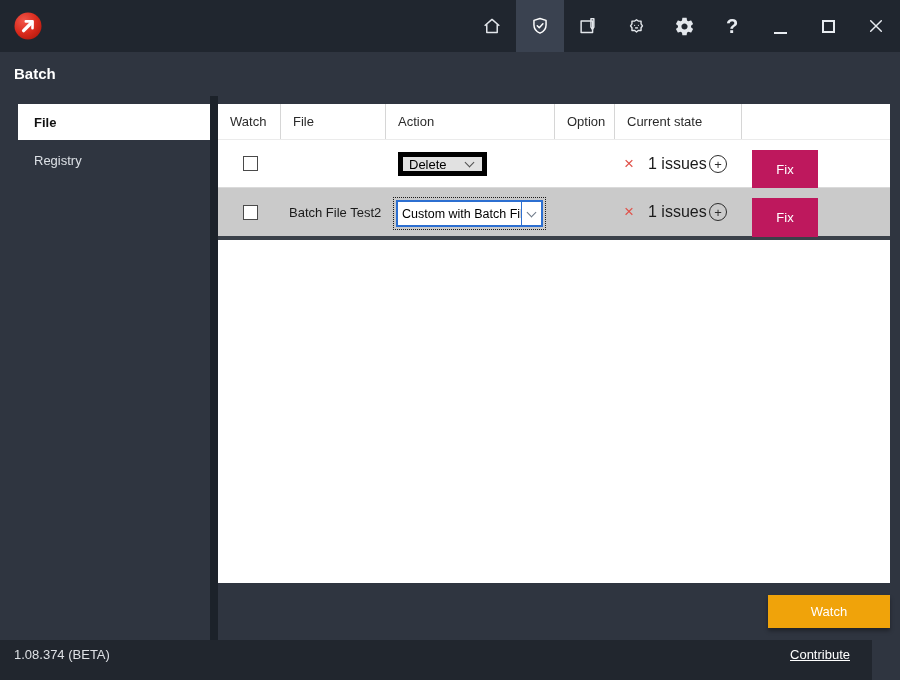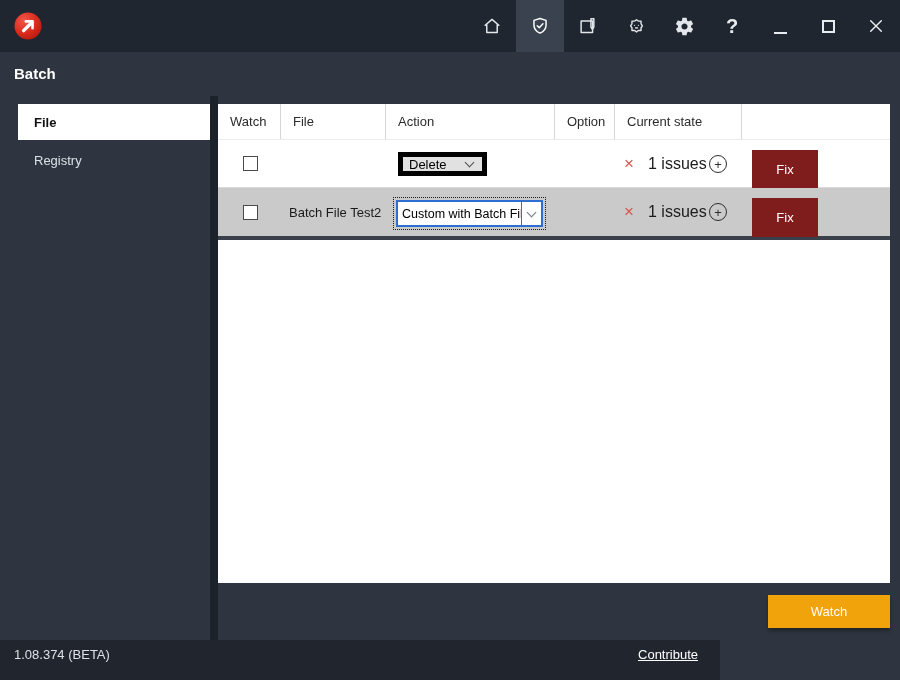--- a/index.html
+++ b/index.html
@@ -62,28 +62,28 @@
   .chevbox { width:20px; border-left:1px solid #2C6FD1; display:flex; align-items:center; justify-content:center; }
   .chevbox .chev { margin:-3px 0 0 0; border-color:#6E7A88; }
 
   .issue-x { position:absolute; left:406px; top:0; height:48px; display:flex; align-items:center;
              color:#E0524A; font-size:17px; }
   .issue-text { position:absolute; left:430px; top:0; height:48px; display:flex; align-items:center;
                 font-size:16px; color:#1B1B1B; }
   .plus-btn { position:absolute; left:491px; top:15px; width:18px; height:18px; border:1.4px solid #2C2C2C;
               border-radius:50%; display:flex; align-items:center; justify-content:center;
               font-size:13px; color:#2C2C2C; line-height:1; }
-  .fix-btn { position:absolute; left:534px; top:10px; width:66px; height:39px; background:#7f1d1d;
+  .fix-btn { position:absolute; left:534px; top:10px; width:66px; height:39px; background:#be185d;
              border:none; color:#FFFFFF; font-size:13px; font-family:"Liberation Sans", sans-serif; }
 
   
   .watch-btn { position:absolute; left:768px; top:595px; width:122px; height:33px; background:#F0A30A;
                border:none; color:#FFFFFF; font-size:13px; font-family:"Liberation Sans", sans-serif;
                box-shadow:0 3px 4px rgba(0,0,0,0.35); }
-  .statusbar { position:absolute; left:0; top:640px; width:720px; height:40px; background:#21262E;
+  .statusbar { position:absolute; left:0; top:640px; width:872px; height:40px; background:#21262E;
                display:flex; align-items:center; justify-content:space-between; padding:0 22px 11px 14px; }
   .version { color:#DDE0E4; font-size:13px; }
   .contribute { color:#FFFFFF; font-size:13px; text-decoration:underline; }
 </style>
 </head>
 <body>
 
 <div class="app">
 
   <div class="titlebar">

